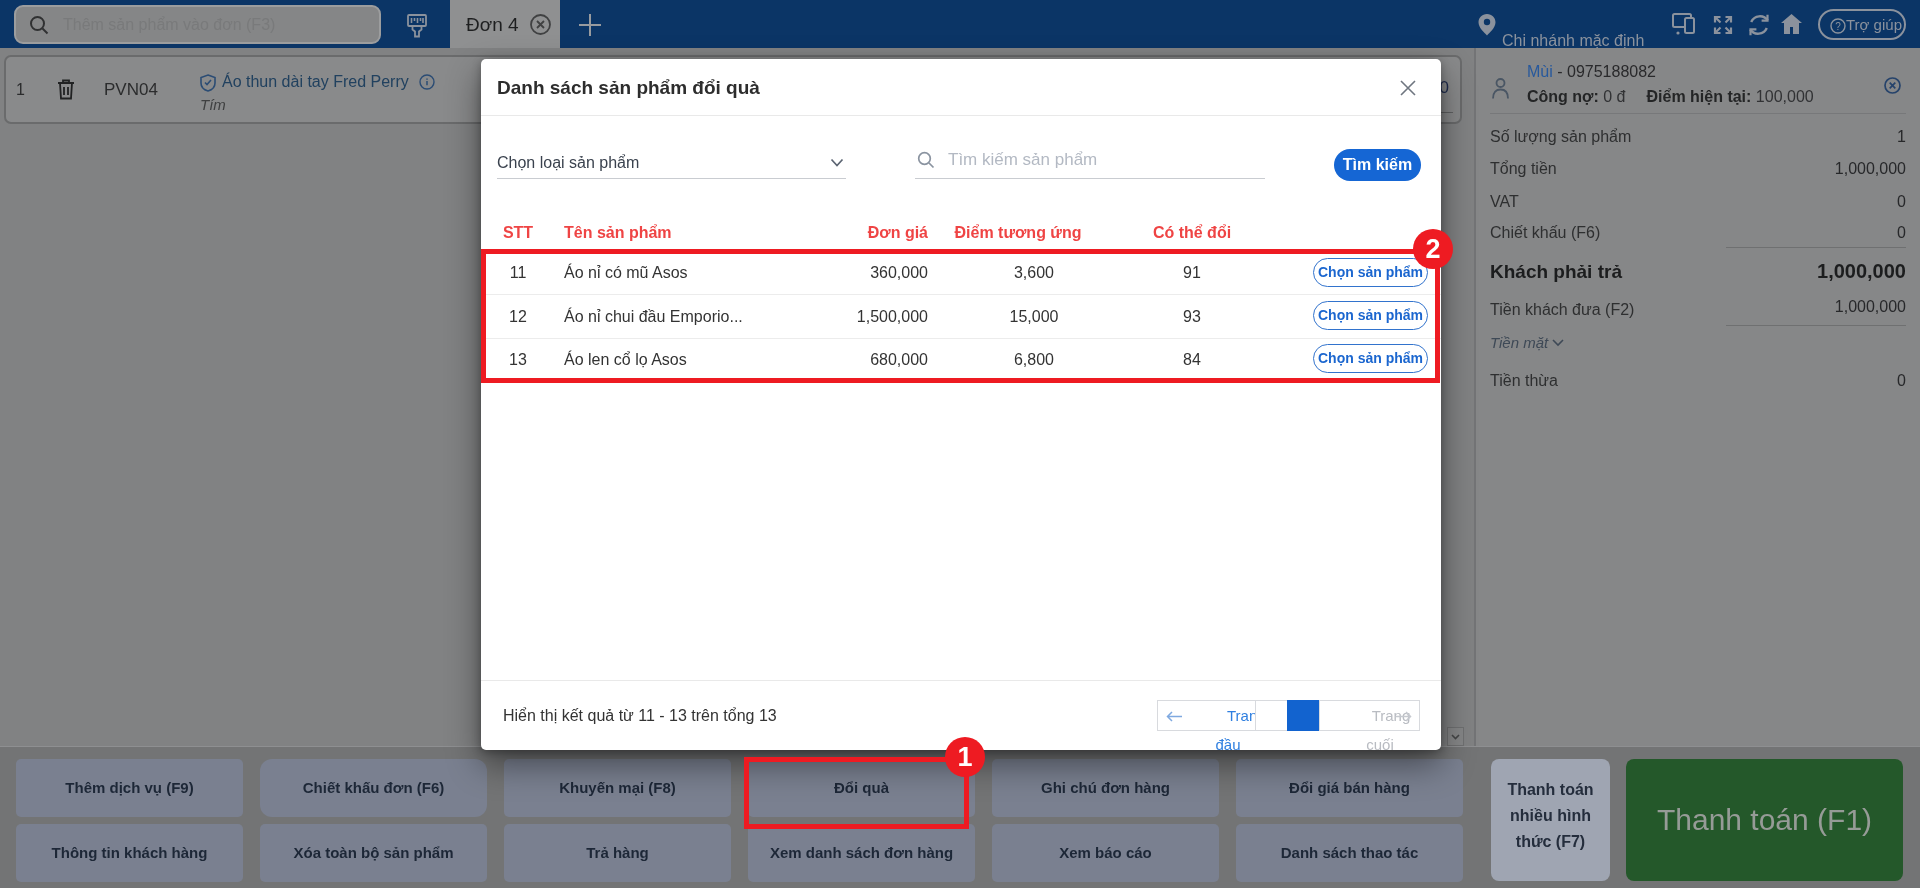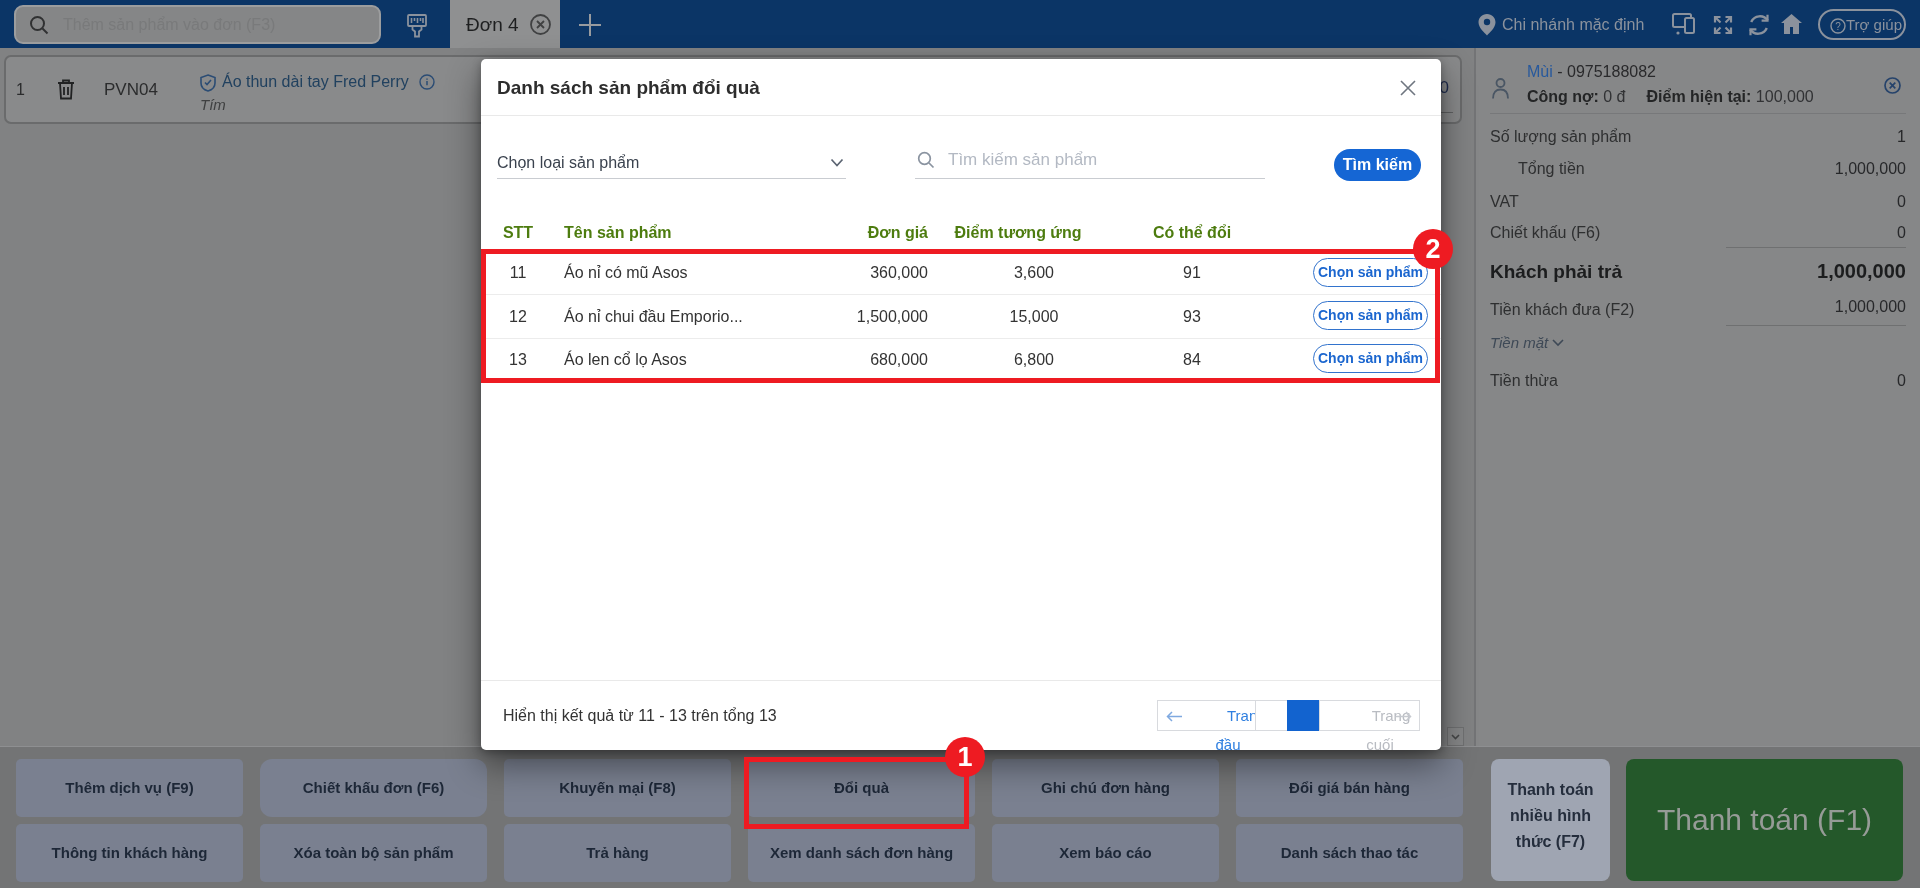--- a/index.html
+++ b/index.html
@@ -7,21 +7,21 @@
   body { font-family:"Liberation Sans", sans-serif; position:relative; background:#818283; }
   .abs { position:absolute; }
   svg { display:block; }
   
   #topbar { left:0; top:0; width:1920px; height:48px; background:#0b3566; }
   #searchbox { left:14px; top:5px; width:367px; height:39px; background:#858687; border:2px solid #9c9d9e; border-radius:9px; }
   #searchph { left:63px; top:5px; height:39px; line-height:39px; font-size:16px; color:#797a7b; }
   #tab { left:450px; top:0; width:110px; height:48px; background:#8f9091; }
   #tabtxt { left:466px; top:0; height:48px; line-height:50px; font-size:19px; color:#1e1f20; }
   #plus { left:576px; top:11px; }
-  #branch { left:1502px; top:0; height:36px; line-height:50px; font-size:16px; color:#8b929d; }
+  #branch { left:1502px; top:16px; height:36px; line-height:50px; font-size:16px; color:#8b929d; }
   #helpbtn { left:1818px; top:9px; width:88px; height:31px; border:2px solid #8b929d; border-radius:16px; color:#8b929d; font-size:15px; text-align:center; line-height:27px; }
   
   #leftpage { left:0; top:48px; width:1474px; height:698px; background:#818283; }
   #card { left:4px; top:7px; width:1458px; height:69px; background:#898a8b; border:2px solid #6a6b6c; border-radius:7px; }
   .cardtxt { color:#2b2c2d; }
   #scrollbtn { left:1447px; top:679px; width:17px; height:19px; background:#858687; border:1px solid #6f7071; }
   
   #sidebar { left:1476px; top:48px; width:444px; height:698px; background:#868788; }
   #sbborder { left:1474px; top:48px; width:2px; height:698px; background:#737476; }
   .sblabel { font-size:16px; color:#2e2f30; }
@@ -34,21 +34,21 @@
   
   #modal { left:481px; top:59px; width:960px; height:691px; background:#ffffff; border-radius:5px;
            box-shadow:0 14px 34px rgba(0,0,0,0.45), 0 2px 10px rgba(0,0,0,0.3); }
   #mtitle { left:16px; top:0; height:56px; line-height:58px; font-size:19px; font-weight:bold; color:#2d2d2d; }
   #mheadline { left:0; top:56px; width:960px; height:1px; background:#e9e9e9; }
   #mselect { left:16px; top:74px; width:349px; height:46px; border-bottom:1px solid #c9ccd1; }
   #mselecttxt { left:0; top:10px; height:40px; line-height:40px; font-size:16px; color:#3a424e; }
   #msearch { left:434px; top:74px; width:350px; height:46px; border-bottom:1px solid #c9ccd1; }
   #msearchph { left:33px; top:7px; height:40px; line-height:40px; font-size:17px; color:#b3b9c3; }
   #mbtn { left:853px; top:90px; width:87px; height:32px; background:#1566d4; border-radius:16px; color:#fff; font-weight:bold; font-size:16px; text-align:center; line-height:32px; }
-  .mth { position:absolute; top:156px; height:36px; line-height:36px; font-size:16px; font-weight:bold; color:#4d7c0f; }
+  .mth { position:absolute; top:156px; height:36px; line-height:36px; font-size:16px; font-weight:bold; color:#ef4444; }
   .mrow { position:absolute; height:43px; line-height:43px; font-size:16px; color:#333; }
   .msep { position:absolute; left:0; width:960px; height:1px; background:#ececec; }
   .selbtn { position:absolute; left:832px; width:115px; height:29px; border:1px solid #3273cd; border-radius:15px; color:#1b66cf; font-weight:bold; font-size:14px; text-align:center; line-height:27px; background:#fff; }
   #mfootline { left:0; top:621px; width:960px; height:1px; background:#e9e9e9; }
   #mfoottxt { left:22px; top:641px; height:31px; line-height:31px; font-size:16px; color:#333; }
   #mpag { left:676px; top:641px; height:31px; }
   .pcell { position:absolute; top:0; height:31px; border:1px solid #d8dade; line-height:29px; font-size:15px; text-align:center; background:#fff;padding-left:43px; }
   
   .redbox { position:absolute; border:5px solid #ee1b22; }
   .redcircle { position:absolute; width:40px; height:40px; border-radius:50%; background:#ee1b22; color:#fff; font-size:27px; font-weight:bold; text-align:center; line-height:40px; }
@@ -141,21 +141,21 @@
   </svg>
   <div class="abs" style="left:1527px;top:63px;font-size:16px;color:#29292b;"><span style="color:#28599c;">Mùi</span> - 0975188082</div>
   <div class="abs" style="left:1527px;top:88px;font-size:16px;color:#313234;"><b style="color:#242526;">Công nợ:</b> 0 đ<span style="display:inline-block;width:21px;"></span><b style="color:#242526;">Điểm hiện tại:</b> 100,000</div>
   <svg class="abs" style="left:1884px;top:77px" width="17" height="17" viewBox="0 0 17 17">
     <circle cx="8.5" cy="8.5" r="7.5" fill="none" stroke="#26436b" stroke-width="1.7"></circle>
     <path d="M5.7 5.7 l5.6 5.6 M11.3 5.7 l-5.6 5.6" stroke="#26436b" stroke-width="1.7"></path>
   </svg>
   <div class="abs" style="left:1490px;top:113px;width:416px;height:1px;background:#77787a;"></div>
   <div class="abs sblabel" style="left:1490px;top:128px;">Số lượng sản phẩm</div>
   <div class="abs sbval" style="left:1700px;top:128px;width:206px;">1</div>
-  <div class="abs sblabel" style="left:1490px;top:160px;margin-left:28px;">Tổng tiền</div>
+  <div class="abs sblabel" style="left:1490px;top:160px;">Tổng tiền</div>
   <div class="abs sbval" style="left:1700px;top:160px;width:206px;">1,000,000</div>
   <div class="abs sblabel" style="left:1490px;top:193px;">VAT</div>
   <div class="abs sbval" style="left:1700px;top:193px;width:206px;">0</div>
   <div class="abs sblabel" style="left:1490px;top:224px;">Chiết khấu (F6)</div>
   <div class="abs sbval" style="left:1700px;top:224px;width:206px;">0</div>
   <div class="abs" style="left:1726px;top:247px;width:180px;height:1px;background:#6f7071;"></div>
   <div class="abs" style="left:1490px;top:261px;font-size:19px;font-weight:bold;color:#1c1d1e;">Khách phải trả</div>
   <div class="abs" style="left:1700px;top:260px;width:206px;font-size:20px;font-weight:bold;color:#1c1d1e;text-align:right;">1,000,000</div>
   <div class="abs sblabel" style="left:1490px;top:301px;">Tiền khách đưa (F2)</div>
   <div class="abs sbval" style="left:1700px;top:298px;width:206px;">1,000,000</div>

